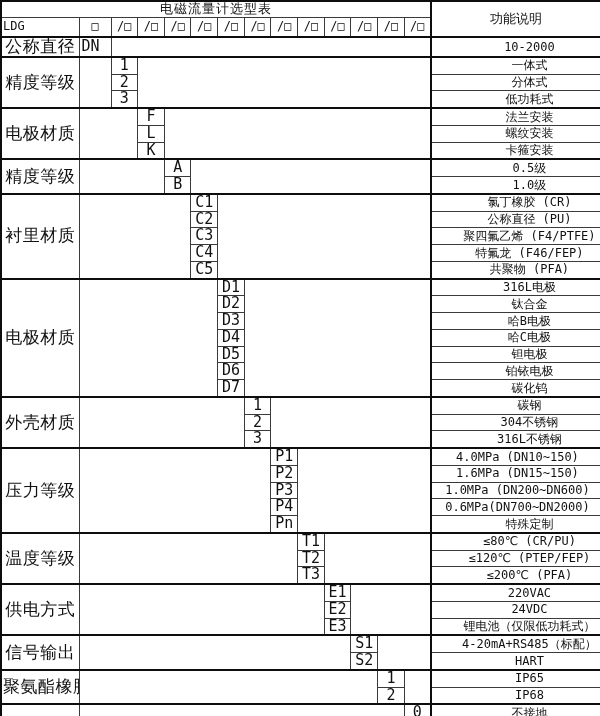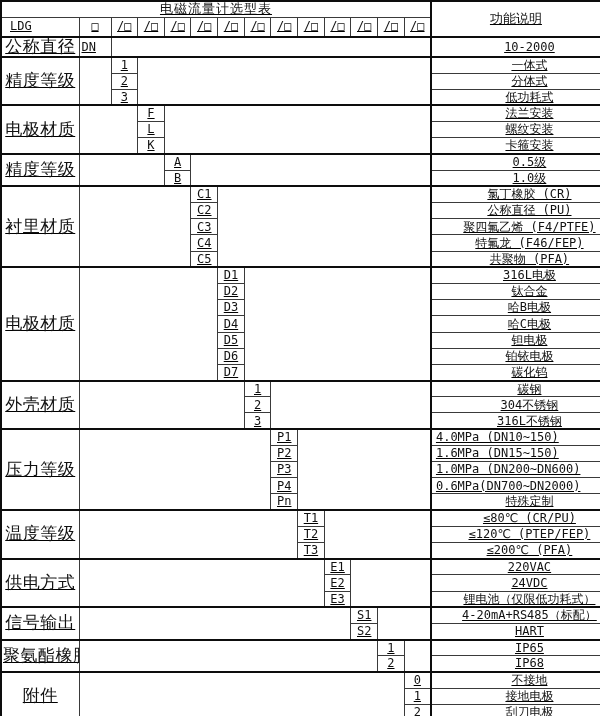--- a/index.html
+++ b/index.html
@@ -2,21 +2,21 @@
 <html><head>
 <meta charset="utf-8">
 <style>
   :root{
     --border-thin:#3a3a3a;
     --border-strong:#0d0d0d;
     --text:#111111;
     --bg:#ffffff;
   }
   html,body{margin:0;padding:0;background:var(--bg);}
-  .page{width:600px;height:716px;overflow:hidden;background:var(--bg);text-decoration:underline;}
+  .page{width:600px;height:716px;overflow:hidden;background:var(--bg);}
   table.sel{
     width:600px;height:716px;
     border-collapse:collapse;
     table-layout:fixed;
     border:2px solid var(--border-strong);
     font-family:"DejaVu Sans Mono","DejaVu Sans","Liberation Sans",sans-serif;
     color:var(--text);
   }
   col.c-label{width:78px;}
   col.c-a{width:32px;}
@@ -30,27 +30,27 @@
     font-size:12px;
     line-height:1.05;
     overflow:hidden;
     white-space:nowrap;
   }
   tr.title-row{height:16px;}
   tr.ldg-row{height:20px;}
   tr.data-row{height:16.2px;}
   td.title{font-size:13px;letter-spacing:1px;}
   td.func-header{font-size:13px;border-left:2px solid var(--border-strong);}
-  td.model-prefix{text-align:left;padding-left:8px;font-size:12px;}
+  td.model-prefix{text-align:left;padding-left:1px;font-size:12px;}
   td.box-cell,td.slot-cell{font-size:12px;padding:0;}
   td.cat{font-size:17px;letter-spacing:0.5px;}
-  td.code{font-size:12px;margin-top:16px;}
+  td.code{font-size:15px;margin-top:16px;}
   td.code.left{text-align:left;padding-left:2px;}
   td.func{font-size:12px;border-left:2px solid var(--border-strong);padding-left:28px;}
-  td.func.left{text-align:left;padding-left:4px;}
+  td.func.left{text-align:center;padding-left:4px;}
   tr.block-start td{border-top:2px solid var(--border-strong);}
 </style>
 </head>
 <body>
 
 <div class="page">
   <table class="sel">
     <colgroup>
       <col class="c-label">
       <col class="c-a">

